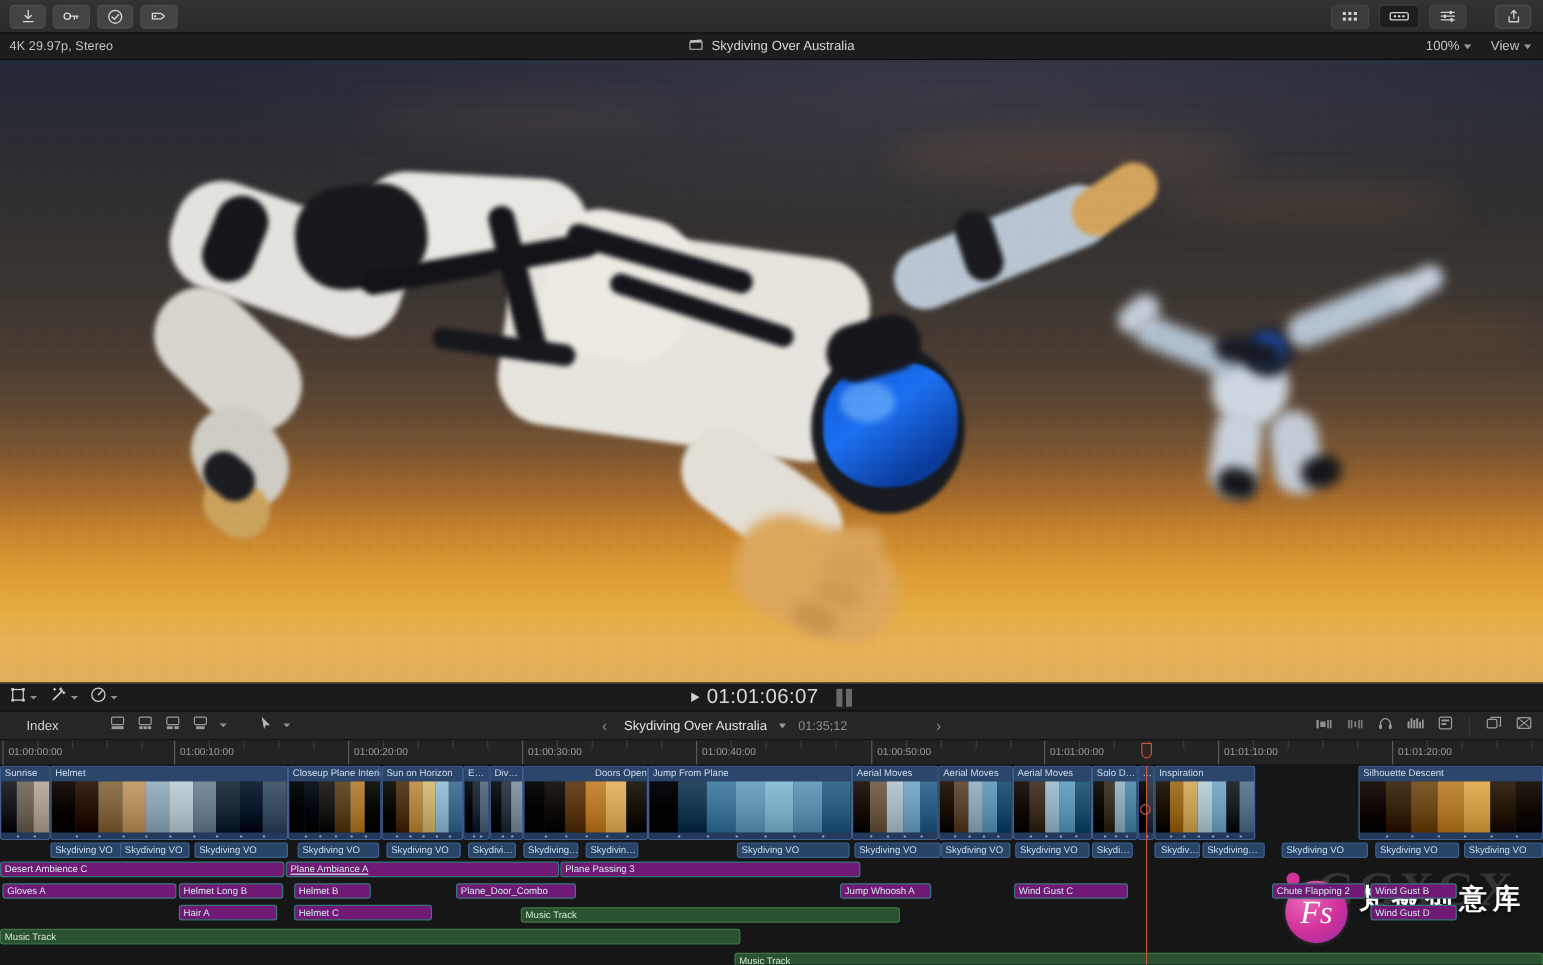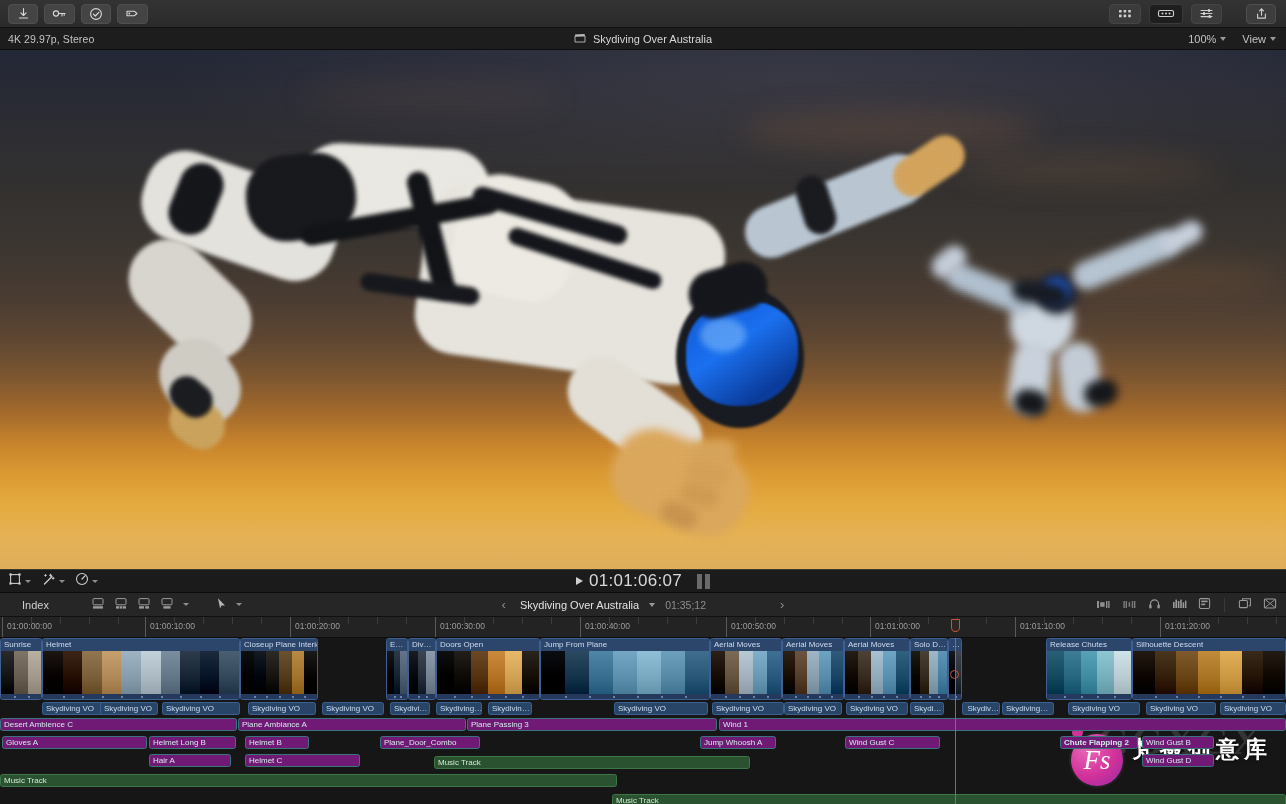--- a/index.html
+++ b/index.html
@@ -584,20 +584,38 @@
           <div style="width: 12.6667px; background: linear-gradient(rgb(28, 26, 24) 0%, rgb(6, 4, 2) 58%, rgb(0, 0, 0) 100%);"></div>
         </div>
         <div class="vfoot">
           <span class="dot" style="left: 12.6667px;"></span>
           <span class="dot" style="left: 25.3333px;"></span>
           <span class="dot" style="left: 38px;"></span>
           <span class="dot" style="left: 50.6667px;"></span>
           <span class="dot" style="left: 63.3333px;"></span>
         </div>
       </div>
+      <div class="vclip" style="left: 318px; width: 68px;">
+        <div class="vhdr">Sun on Horizon</div>
+        <div class="vthumbs">
+          <div style="width: 11px; background: linear-gradient(rgb(29, 26, 24) 0%, rgb(7, 4, 2) 58%, rgb(0, 0, 0) 100%);"></div>
+          <div style="width: 11px; background: linear-gradient(rgb(94, 67, 38) 0%, rgb(72, 45, 16) 58%, rgb(49, 22, 0) 100%);"></div>
+          <div style="width: 11px; background: linear-gradient(rgb(197, 149, 82) 0%, rgb(175, 127, 60) 58%, rgb(152, 104, 37) 100%);"></div>
+          <div style="width: 11px; background: linear-gradient(rgb(217, 192, 124) 0%, rgb(195, 170, 102) 58%, rgb(172, 147, 79) 100%);"></div>
+          <div style="width: 11px; background: linear-gradient(rgb(157, 196, 218) 0%, rgb(135, 174, 196) 58%, rgb(112, 151, 173) 100%);"></div>
+          <div style="width: 11px; background: linear-gradient(rgb(76, 123, 156) 0%, rgb(54, 101, 134) 58%, rgb(31, 78, 111) 100%);"></div>
+        </div>
+        <div class="vfoot">
+          <span class="dot" style="left: 11px;"></span>
+          <span class="dot" style="left: 22px;"></span>
+          <span class="dot" style="left: 33px;"></span>
+          <span class="dot" style="left: 44px;"></span>
+          <span class="dot" style="left: 55px;"></span>
+        </div>
+      </div>
       <div class="vclip" style="left: 386px; width: 22px;">
         <div class="vhdr">E…</div>
         <div class="vthumbs">
           <div style="width: 6.66667px; background: linear-gradient(rgb(20, 23, 28) 0%, rgb(0, 1, 6) 58%, rgb(0, 0, 0) 100%);"></div>
           <div style="width: 6.66667px; background: linear-gradient(rgb(44, 58, 70) 0%, rgb(22, 36, 48) 58%, rgb(0, 13, 25) 100%);"></div>
           <div style="width: 6.66667px; background: linear-gradient(rgb(100, 116, 138) 0%, rgb(78, 94, 116) 58%, rgb(55, 71, 93) 100%);"></div>
         </div>
         <div class="vfoot">
           <span class="dot" style="left: 6.66667px;"></span>
           <span class="dot" style="left: 13.3333px;"></span>
@@ -608,21 +626,21 @@
         <div class="vthumbs">
           <div style="width: 8.66667px; background: linear-gradient(rgb(26, 28, 31) 0%, rgb(4, 6, 9) 58%, rgb(0, 0, 0) 100%);"></div>
           <div style="width: 8.66667px; background: linear-gradient(rgb(60, 69, 82) 0%, rgb(38, 47, 60) 58%, rgb(15, 24, 37) 100%);"></div>
           <div style="width: 8.66667px; background: linear-gradient(rgb(141, 154, 170) 0%, rgb(119, 132, 148) 58%, rgb(96, 109, 125) 100%);"></div>
         </div>
         <div class="vfoot">
           <span class="dot" style="left: 8.66667px;"></span>
           <span class="dot" style="left: 17.3333px;"></span>
         </div>
       </div>
-      <div class="vclip" style="left: 436px; width: 104px;">
+      <div class="vclip" style="left: 436px; width: 104px; text-align: right;">
         <div class="vhdr">Doors Open</div>
         <div class="vthumbs">
           <div style="width: 17px; background: linear-gradient(rgb(14, 15, 16) 0%, rgb(0, 0, 0) 58%, rgb(0, 0, 0) 100%);"></div>
           <div style="width: 17px; background: linear-gradient(rgb(35, 32, 28) 0%, rgb(13, 10, 6) 58%, rgb(0, 0, 0) 100%);"></div>
           <div style="width: 17px; background: linear-gradient(rgb(106, 74, 38) 0%, rgb(84, 52, 16) 58%, rgb(61, 29, 0) 100%);"></div>
           <div style="width: 17px; background: linear-gradient(rgb(201, 138, 59) 0%, rgb(179, 116, 37) 58%, rgb(156, 93, 14) 100%);"></div>
           <div style="width: 17px; background: linear-gradient(rgb(232, 185, 106) 0%, rgb(210, 163, 84) 58%, rgb(187, 140, 61) 100%);"></div>
           <div style="width: 17px; background: linear-gradient(rgb(42, 36, 28) 0%, rgb(20, 14, 6) 58%, rgb(0, 0, 0) 100%);"></div>
         </div>
         <div class="vfoot">
@@ -718,34 +736,38 @@
       <div class="vclip" style="left: 948px; width: 14px;">
         <div class="vhdr">…</div>
         <div class="vthumbs">
           <div style="width: 6px; background: linear-gradient(rgb(21, 23, 26) 0%, rgb(0, 1, 4) 58%, rgb(0, 0, 0) 100%);"></div>
           <div style="width: 6px; background: linear-gradient(rgb(59, 68, 80) 0%, rgb(37, 46, 58) 58%, rgb(14, 23, 35) 100%);"></div>
         </div>
         <div class="vfoot">
           <span class="dot" style="left: 6px;"></span>
         </div>
       </div>
-      <div class="vclip" style="left: 1046px; width: 86px;">
-        <div class="vhdr">Release Chutes</div>
-        <div class="vthumbs">
-          <div style="width: 16.8px; background: linear-gradient(rgb(42, 95, 120) 0%, rgb(20, 73, 98) 58%, rgb(0, 50, 75) 100%);"></div>
-          <div style="width: 16.8px; background: linear-gradient(rgb(61, 125, 150) 0%, rgb(39, 103, 128) 58%, rgb(16, 80, 105) 100%);"></div>
-          <div style="width: 16.8px; background: linear-gradient(rgb(88, 162, 184) 0%, rgb(66, 140, 162) 58%, rgb(43, 117, 139) 100%);"></div>
-          <div style="width: 16.8px; background: linear-gradient(rgb(143, 198, 212) 0%, rgb(121, 176, 190) 58%, rgb(98, 153, 167) 100%);"></div>
-          <div style="width: 16.8px; background: linear-gradient(rgb(207, 228, 232) 0%, rgb(185, 206, 210) 58%, rgb(162, 183, 187) 100%);"></div>
-        </div>
-        <div class="vfoot">
-          <span class="dot" style="left: 16.8px;"></span>
-          <span class="dot" style="left: 33.6px;"></span>
-          <span class="dot" style="left: 50.4px;"></span>
-          <span class="dot" style="left: 67.2px;"></span>
+      <div class="vclip" style="left: 962px; width: 84px;">
+        <div class="vhdr">Inspiration</div>
+        <div class="vthumbs">
+          <div style="width: 11.7143px; background: linear-gradient(rgb(44, 35, 24) 0%, rgb(22, 13, 2) 58%, rgb(0, 0, 0) 100%);"></div>
+          <div style="width: 11.7143px; background: linear-gradient(rgb(169, 118, 47) 0%, rgb(147, 96, 25) 58%, rgb(124, 73, 2) 100%);"></div>
+          <div style="width: 11.7143px; background: linear-gradient(rgb(215, 178, 106) 0%, rgb(193, 156, 84) 58%, rgb(170, 133, 61) 100%);"></div>
+          <div style="width: 11.7143px; background: linear-gradient(rgb(188, 210, 220) 0%, rgb(166, 188, 198) 58%, rgb(143, 165, 175) 100%);"></div>
+          <div style="width: 11.7143px; background: linear-gradient(rgb(127, 176, 204) 0%, rgb(105, 154, 182) 58%, rgb(82, 131, 159) 100%);"></div>
+          <div style="width: 11.7143px; background: linear-gradient(rgb(42, 47, 52) 0%, rgb(20, 25, 30) 58%, rgb(0, 2, 7) 100%);"></div>
+          <div style="width: 11.7143px; background: linear-gradient(rgb(102, 128, 154) 0%, rgb(80, 106, 132) 58%, rgb(57, 83, 109) 100%);"></div>
+        </div>
+        <div class="vfoot">
+          <span class="dot" style="left: 11.7143px;"></span>
+          <span class="dot" style="left: 23.4286px;"></span>
+          <span class="dot" style="left: 35.1429px;"></span>
+          <span class="dot" style="left: 46.8571px;"></span>
+          <span class="dot" style="left: 58.5714px;"></span>
+          <span class="dot" style="left: 70.2857px;"></span>
         </div>
       </div>
       <div class="vclip" style="left: 1132px; width: 154px;">
         <div class="vhdr">Silhouette Descent</div>
         <div class="vthumbs">
           <div style="width: 21.7143px; background: linear-gradient(rgb(34, 26, 18) 0%, rgb(12, 4, 0) 58%, rgb(0, 0, 0) 100%);"></div>
           <div style="width: 21.7143px; background: linear-gradient(rgb(74, 53, 32) 0%, rgb(52, 31, 10) 58%, rgb(29, 8, 0) 100%);"></div>
           <div style="width: 21.7143px; background: linear-gradient(rgb(127, 90, 44) 0%, rgb(105, 68, 22) 58%, rgb(82, 45, 0) 100%);"></div>
           <div style="width: 21.7143px; background: linear-gradient(rgb(192, 140, 60) 0%, rgb(170, 118, 38) 58%, rgb(147, 95, 15) 100%);"></div>
           <div style="width: 21.7143px; background: linear-gradient(rgb(226, 176, 90) 0%, rgb(204, 154, 68) 58%, rgb(181, 131, 45) 100%);"></div>
@@ -773,30 +795,29 @@
       <div class="aclip vo" style="left: 712px; width: 72px; top: 64px;">Skydiving VO</div>
       <div class="aclip vo" style="left: 784px; width: 58px; top: 64px;">Skydiving VO</div>
       <div class="aclip vo" style="left: 846px; width: 62px; top: 64px;">Skydiving VO</div>
       <div class="aclip vo" style="left: 910px; width: 34px; top: 64px;">Skydi…</div>
       <div class="aclip vo" style="left: 962px; width: 38px; top: 64px; text-align: right;">Skydiv…</div>
       <div class="aclip vo" style="left: 1002px; width: 52px; top: 64px;">Skydiving…</div>
       <div class="aclip vo" style="left: 1068px; width: 72px; top: 64px;">Skydiving VO</div>
       <div class="aclip vo" style="left: 1146px; width: 70px; top: 64px;">Skydiving VO</div>
       <div class="aclip vo" style="left: 1220px; width: 66px; top: 64px;">Skydiving VO</div>
       <div class="aclip amb" style="left: 0px; width: 237px; top: 80px;">Desert Ambience C</div>
-      <div class="aclip amb" style="left: 238px; width: 228px; top: 80px;">Plane Ambiance A</div>
+      <div class="aclip amb" style="left: 238px; width: 228px; top: 80px; text-decoration: underline;">Plane Ambiance A</div>
       <div class="aclip amb" style="left: 467px; width: 250px; top: 80px;">Plane Passing 3</div>
-      <div class="aclip amb" style="left: 719px; width: 567px; top: 80px;">Wind 1</div>
       <div class="aclip amb" style="left: 2px; width: 145px; top: 98px;">Gloves A</div>
       <div class="aclip amb" style="left: 149px; width: 87px; top: 98px;">Helmet Long B</div>
       <div class="aclip amb" style="left: 245px; width: 64px; top: 98px;">Helmet B</div>
       <div class="aclip amb" style="left: 380px; width: 100px; top: 98px;">Plane_Door_Combo</div>
       <div class="aclip amb" style="left: 700px; width: 76px; top: 98px;">Jump Whoosh A</div>
       <div class="aclip amb" style="left: 845px; width: 95px; top: 98px;">Wind Gust C</div>
-      <div class="aclip amb" style="left: 1060px; width: 78px; top: 98px; font-weight: bold;">Chute Flapping 2</div>
+      <div class="aclip amb" style="left: 1060px; width: 78px; top: 98px;">Chute Flapping 2</div>
       <div class="aclip amb" style="left: 1142px; width: 72px; top: 98px;">Wind Gust B</div>
       <div class="aclip amb" style="left: 149px; width: 82px; top: 116px;">Hair A</div>
       <div class="aclip amb" style="left: 245px; width: 115px; top: 116px;">Helmet C</div>
       <div class="aclip amb" style="left: 1142px; width: 72px; top: 116px;">Wind Gust D</div>
       <div class="aclip music" style="left: 434px; width: 316px; top: 118px;">Music Track</div>
       <div class="aclip music" style="left: 0px; width: 617px; top: 136px;">Music Track</div>
       <div class="aclip music" style="left: 612px; width: 674px; top: 156px;">Music Track</div>
       <div class="playhead" style="left: 955px; height: 166px;"></div>
       <div class="skim-dot" style="left: 950px; top: 32px;"></div>
     </div>

